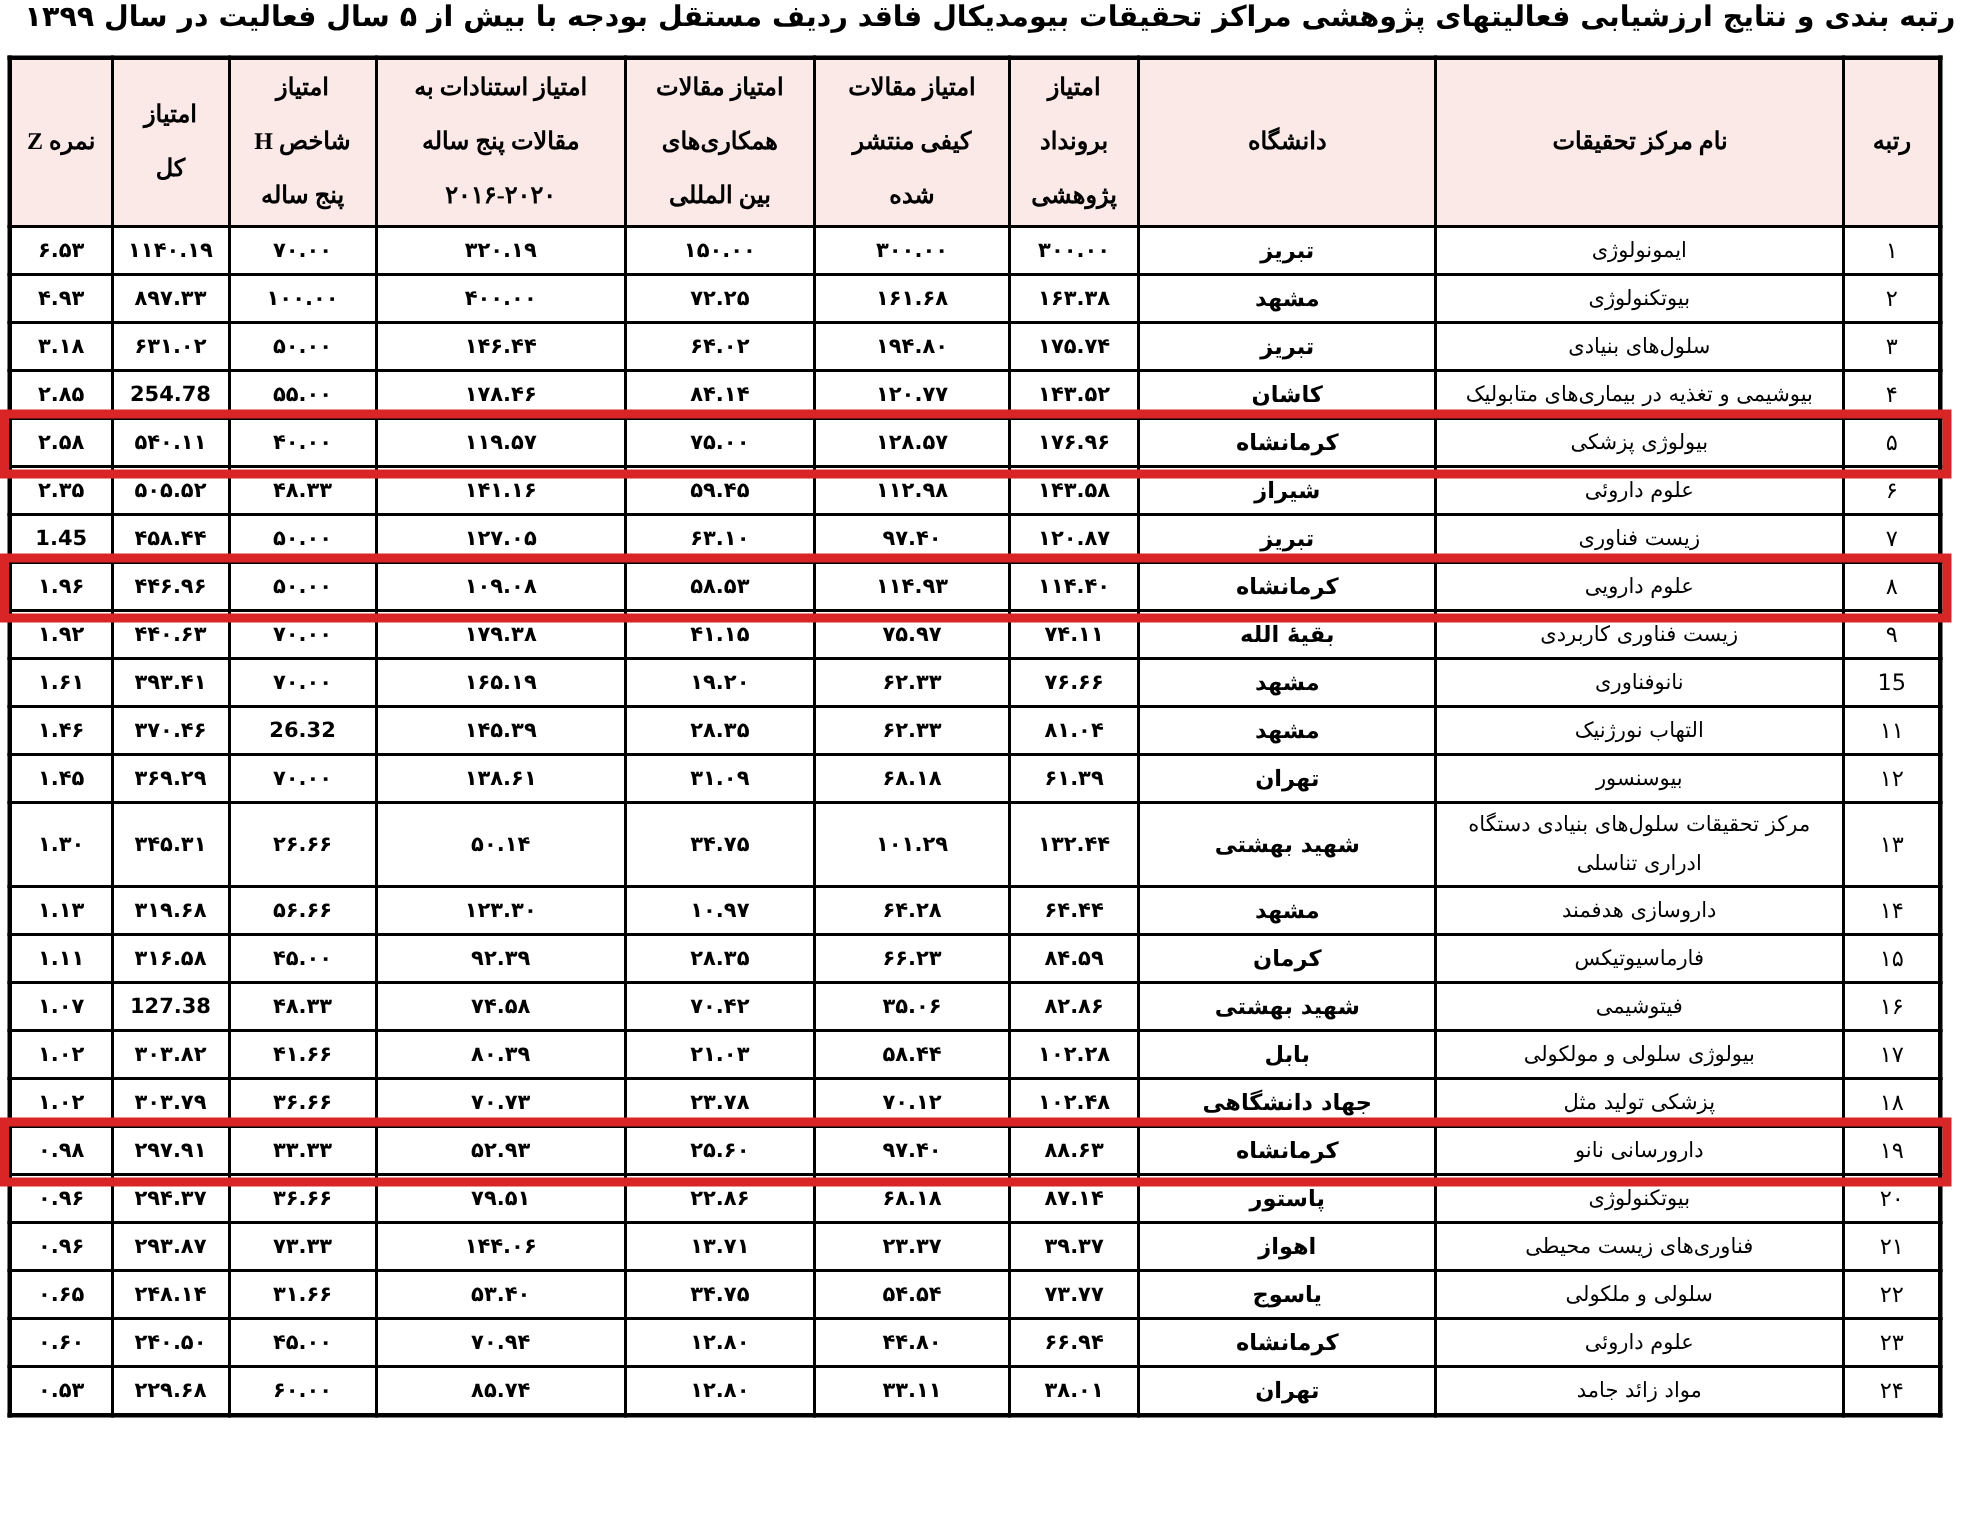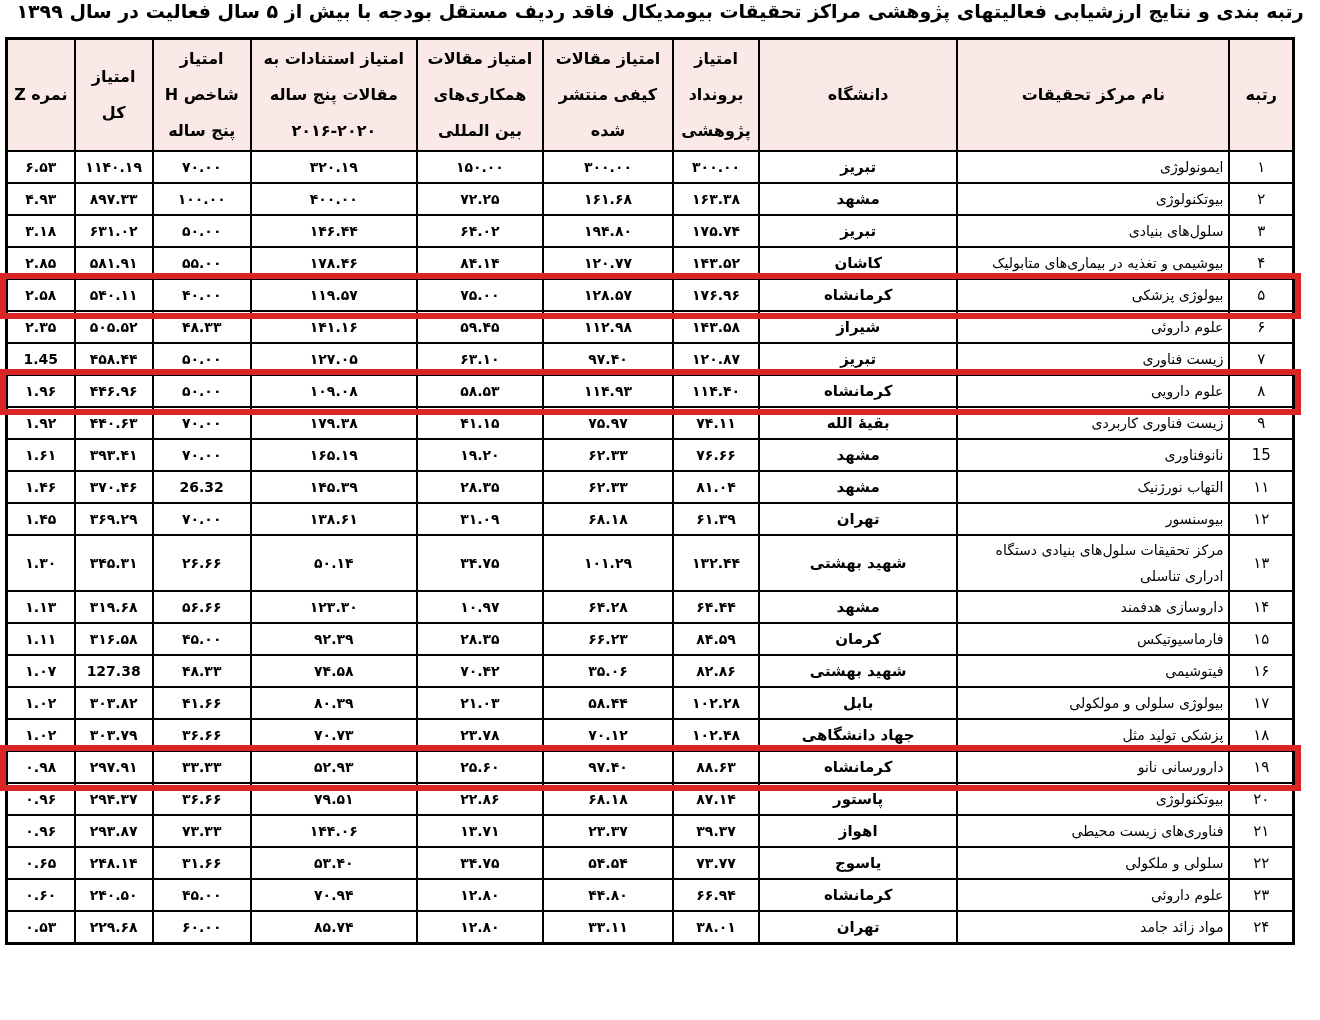--- a/index.html
+++ b/index.html
@@ -36,24 +36,25 @@
     overflow: hidden;
   }
   th {
     background: var(--header-bg, #fbe9e8);
     font-weight: bold;
     font-size: 16px;
     text-align: center;
     white-space: pre-line;
     line-height: 36px;
     height: 95px;
+    font-family: Liberation Serif, serif;
   }
   td { height: 32px; }
   td.col-rank      { text-align: center; font-size: 15px; font-weight: normal; }
-  td.col-center    { text-align: right; font-size: 14px; font-weight: normal; line-height: 26px; padding-right: 5px; }
+  td.col-center    { text-align: center; font-size: 14px; font-weight: normal; line-height: 26px; padding-right: 5px; }
   td.col-university{ text-align: center; font-size: 15px; font-weight: bold; margin-left: 34px; }
   td.col-output, td.col-quality, td.col-collab, td.col-citations,
   td.col-hindex, td.col-total, td.col-z {
     text-align: center; font-size: 14px; font-weight: bold;
   }
   .hl-box {
     position: absolute;
     border: 6px solid var(--hl-red, #d92525);
     pointer-events: none;
     z-index: 5;
@@ -142,21 +143,21 @@
         </tr>
         <tr>
           <td class="col-rank">۴</td>
           <td class="col-center">بیوشیمی و تغذیه در بیماری‌های متابولیک</td>
           <td class="col-university">کاشان</td>
           <td class="col-output">۱۴۳.۵۲</td>
           <td class="col-quality">۱۲۰.۷۷</td>
           <td class="col-collab">۸۴.۱۴</td>
           <td class="col-citations">۱۷۸.۴۶</td>
           <td class="col-hindex">۵۵.۰۰</td>
-          <td class="col-total">۵۸۱.۹۱</td>
+          <td class="col-total">254.78</td>
           <td class="col-z">۲.۸۵</td>
         </tr>
         <tr class="hl">
           <td class="col-rank">۵</td>
           <td class="col-center">بیولوژی پزشکی</td>
           <td class="col-university">کرمانشاه</td>
           <td class="col-output">۱۷۶.۹۶</td>
           <td class="col-quality">۱۲۸.۵۷</td>
           <td class="col-collab">۷۵.۰۰</td>
           <td class="col-citations">۱۱۹.۵۷</td>

